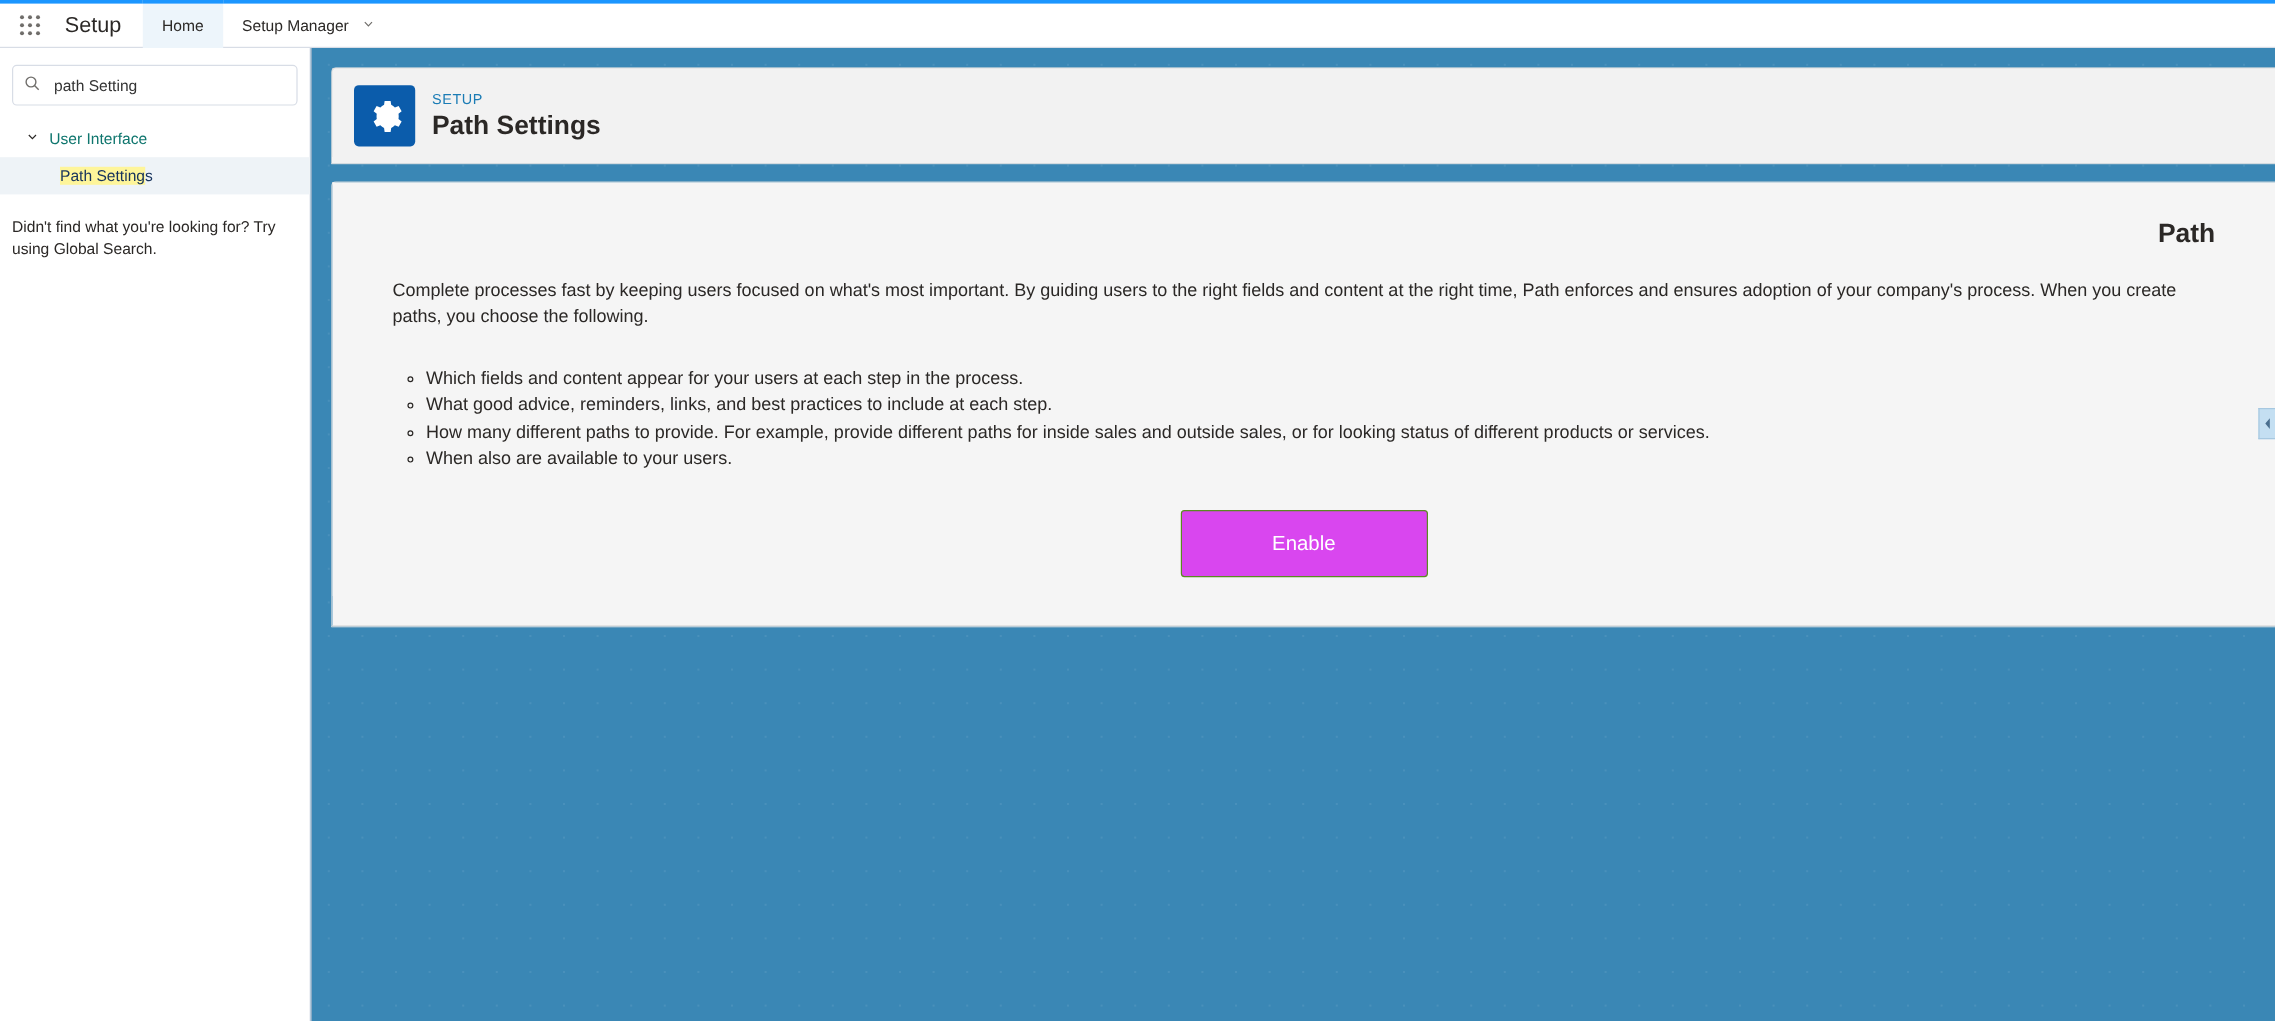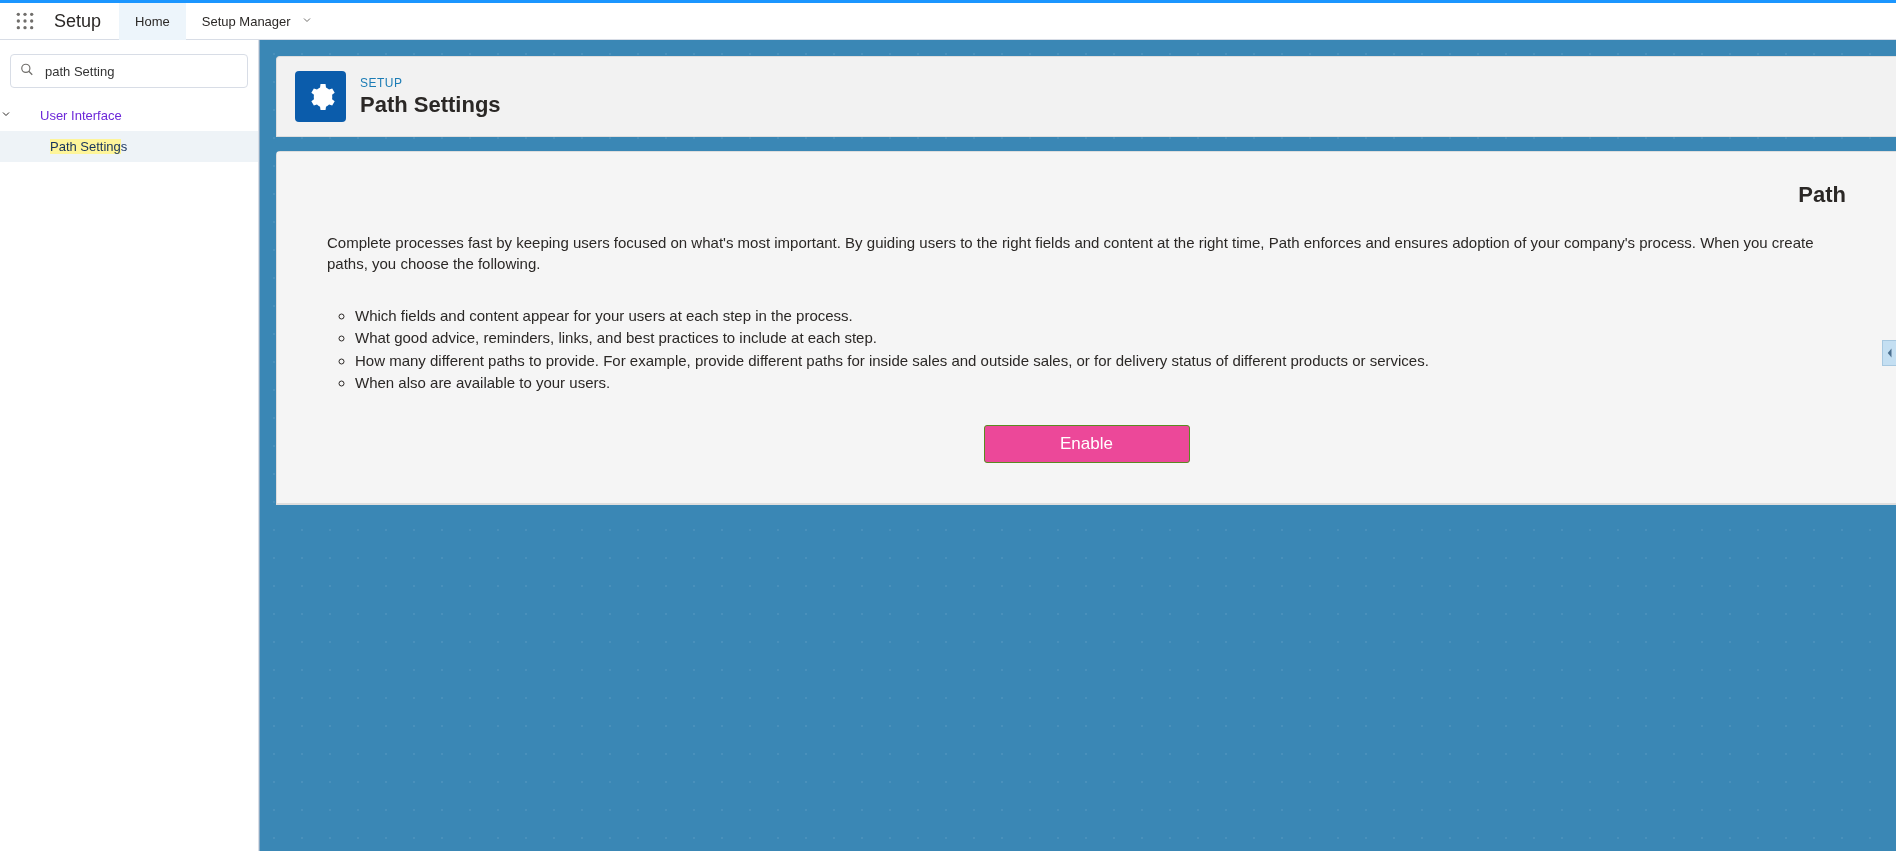--- a/index.html
+++ b/index.html
@@ -17,42 +17,42 @@
 
 .content { display: flex; height: calc(100vh - 40px); }
 
 
 .sidebar { width: 259px; flex-shrink: 0; border-right: 1px solid #d8dde6; background: #fff; position: relative; }
 .search-wrap { padding: 14px 10px 10px; }
 .search-box { position: relative; }
 .search-box input { width: 100%; height: 34px; padding: 0 10px 0 34px; border: 1px solid #d8dde6; border-radius: 4px; font-size: 13px; background: #fff; color: #333;}
 .search-box .s-icon { position: absolute; left: 10px; top: 50%; transform: translateY(-50%); color: #706e6b; }
 .tree { padding-top: 2px; }
-.tree-cat { display: flex; align-items: center; padding: 8px 0; font-size: 13px; color: #6d28d9; cursor: pointer; gap: 20px; }
+.tree-cat { display: flex; align-items: center; padding: 8px 21px; font-size: 13px; color: #0f766e; cursor: pointer; }
 .tree-cat .chev { margin-right: 8px; color: #706e6b; }
 .tree-item { padding: 8px 10px 8px 50px; font-size: 13px; cursor: pointer; }
 .tree-item.selected { background: #eef3f7; }
 .tree-item mark { background: #fef59a; color: inherit; }
 .help-text { padding: 18px 10px; font-size: 13px; color: #2b2826; line-height: 1.45; }
 
 
 .main { flex: 1; background: #3a87b5; background-image: radial-gradient(circle, rgba(255,255,255,0.08) 1px, transparent 1px); background-size: 28px 28px; padding: 16px 0 0 16px; position: relative; overflow: hidden; border-left: 1px solid #87a9c4;}
 .page-header { background: #f2f2f2; border: 1px solid #dedede; border-radius: 4px 0 0 0; padding: 14px 18px; display: flex; align-items: center; border-right:none;}
 .ph-icon { width: 51px; height: 51px; border-radius: 4px; background: #0b5cab; display: flex; align-items: center; justify-content: center; margin-right: 14px; }
 .ph-icon svg { width: 30px; height: 30px; fill: #fff; }
 .ph-text .eyebrow { font-size: 12px; color: #1b7cb5; letter-spacing: 0.5px; }
 .ph-text .title { font-size: 22px; font-weight: 700; color: #2b2826; margin-top: 2px; }
 
 .card { background: #fff; border: 1px solid #dedede; border-radius: 4px 0 0 0; margin-top: 14px; border-right:none;}
 .card-inner { background: #f5f5f5; margin: 0; padding: 30px 50px 40px; border-bottom:1px solid #dedede;}
 .card h1 { text-align: right; font-size: 22px; font-weight: 700; color: #2b2826; margin-bottom: 24px; }
 .card p { font-size: 15px; line-height: 1.4; color: #2b2826; margin: 14px 0; }
 .card ul { padding-left: 28px; margin: 32px 0; }
 .card ul li { font-size: 15px; line-height: 1.35; color: #2b2826; list-style: circle; margin-bottom: 2px; }
-.enable-btn { display: block; margin: 24px auto 0; width: 206px; height: 38px; background: #ec4899; border: 1px solid #5a8a22; border-radius: 3px; color: #fff; font-size: 17px; cursor: pointer; }
+.enable-btn { display: block; margin: 24px auto 0; width: 206px; height: 56px; background: #d946ef; border: 1px solid #5a8a22; border-radius: 3px; color: #fff; font-size: 17px; cursor: pointer; }
 
 
 .collapse-tab { position: absolute; right: 0; top: 300px; width: 14px; height: 26px; background: #c4dff2; border: 1px solid #a7c8e0; border-right: none; display: flex; align-items: center; justify-content: center; cursor: pointer; }
 .collapse-tab svg { width: 8px; height: 12px; fill: #4a6f8f; }
 </style>
 </head>
 <body>
 
 <div class="topnav">
   <div class="app-launcher">
@@ -104,20 +104,21 @@
           <svg width="12" height="12" viewBox="0 0 24 24">
               <path d="M6 9l6 6 6-6" stroke="#2b2826" stroke-width="2" fill="none"></path>
             </svg>
         </span>
         <span>User Interface</span>
       </div>
       <div class="tree-item selected">
         <mark>Path Setting</mark><span>s</span>
       </div>
     </div>
+    <div class="help-text">Didn't find what you're looking for? Try using Global Search.</div>
   </div>
 
   <div class="main">
     <div class="page-header">
       <div class="ph-icon">
         <svg viewBox="0 0 24 24">
             <path d="M12 8a4 4 0 100 8 4 4 0 000-8zm9 4c0-.6-.05-1.2-.14-1.76l2.1-1.64-2-3.46-2.49.95A8.96 8.96 0 0016 4.3l-.38-2.64h-4L11.24 4.3a8.96 8.96 0 00-2.47 1.79l-2.49-.95-2 3.46 2.1 1.64c-.1.57-.14 1.16-.14 1.76s.05 1.2.14 1.76l-2.1 1.64 2 3.46 2.49-.95a8.96 8.96 0 002.47 1.79l.38 2.64h4l.38-2.64a8.96 8.96 0 002.47-1.79l2.49.95 2-3.46-2.1-1.64c.09-.56.14-1.16.14-1.76z"></path>
           </svg>
       </div>
       <div class="ph-text">
@@ -126,21 +127,21 @@
       </div>
     </div>
 
     <div class="card">
       <div class="card-inner">
         <h1>Path</h1>
         <p>Complete processes fast by keeping users focused on what's most important. By guiding users to the right fields and content at the right time, Path enforces and ensures adoption of your company's process. When you create paths, you choose the following.</p>
         <ul>
           <li>Which fields and content appear for your users at each step in the process.</li>
           <li>What good advice, reminders, links, and best practices to include at each step.</li>
-          <li>How many different paths to provide. For example, provide different paths for inside sales and outside sales, or for delivery status of different products or services.</li>
+          <li>How many different paths to provide. For example, provide different paths for inside sales and outside sales, or for looking status of different products or services.</li>
           <li>When also are available to your users.</li>
         </ul>
         <button class="enable-btn">Enable</button>
       </div>
     </div>
 
     <div class="collapse-tab">
       <svg viewBox="0 0 10 16">
           <path d="M7 2L2 8l5 6"></path>
         </svg>

